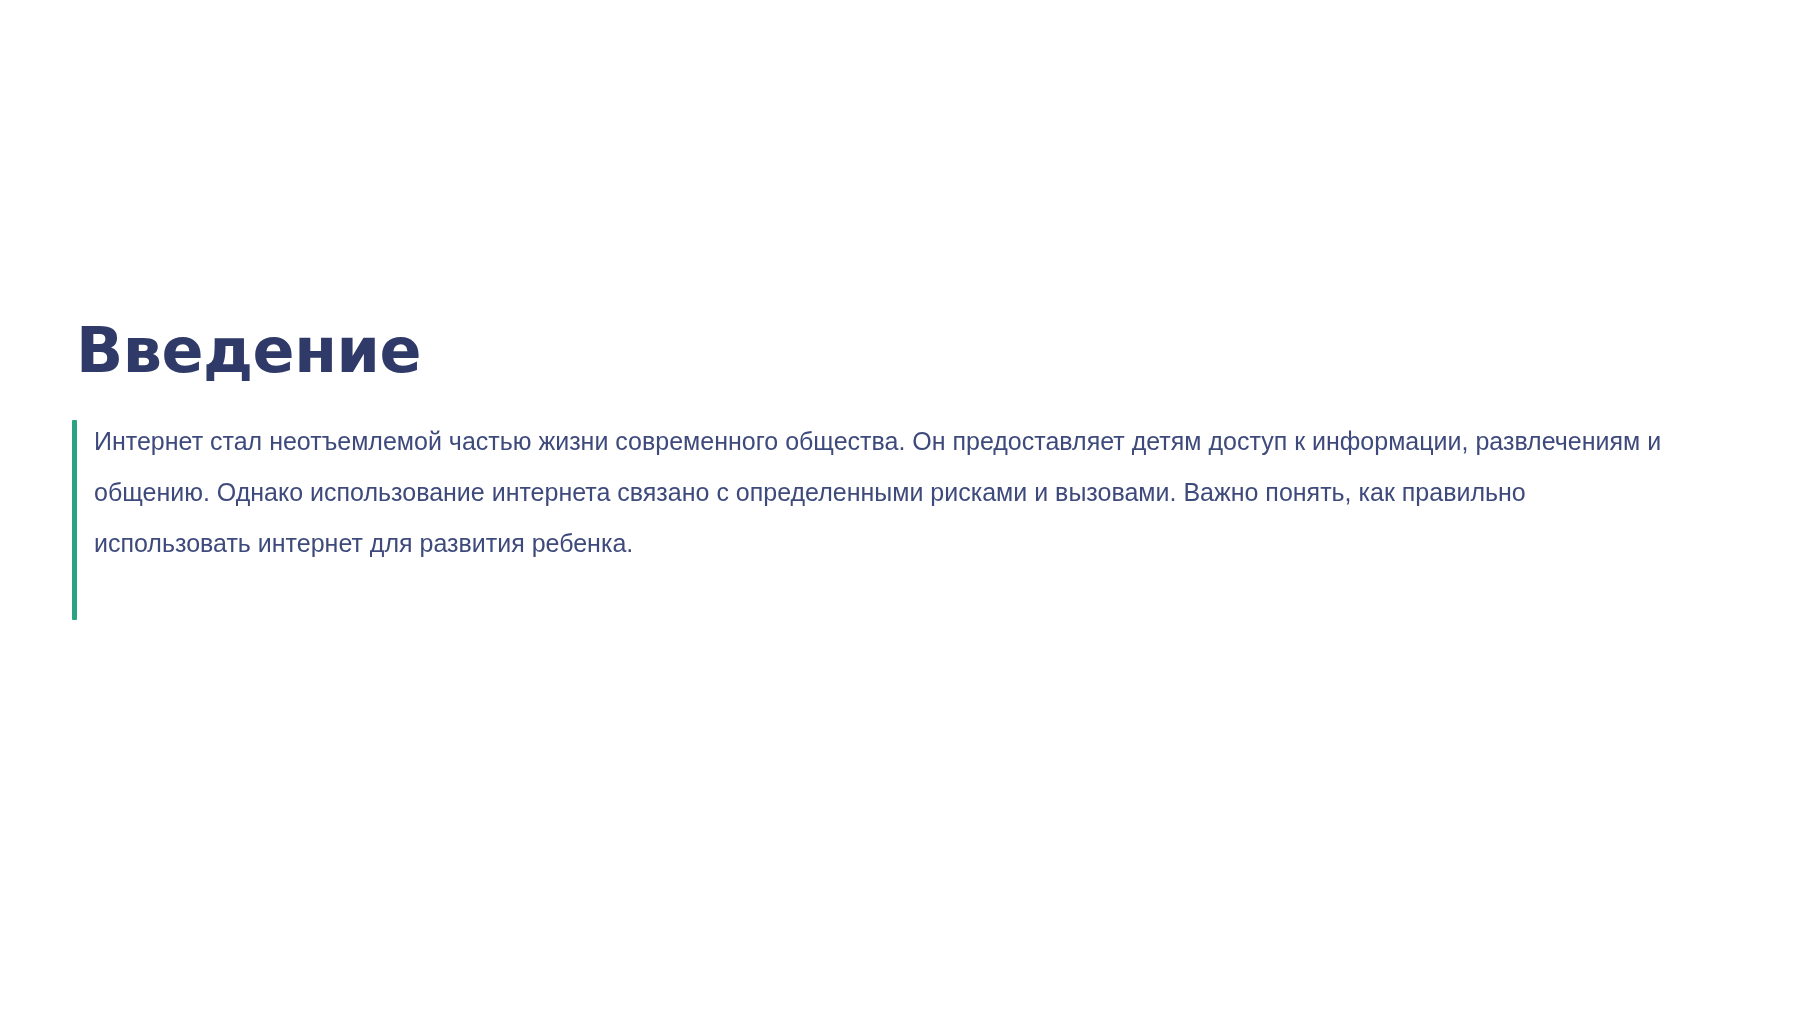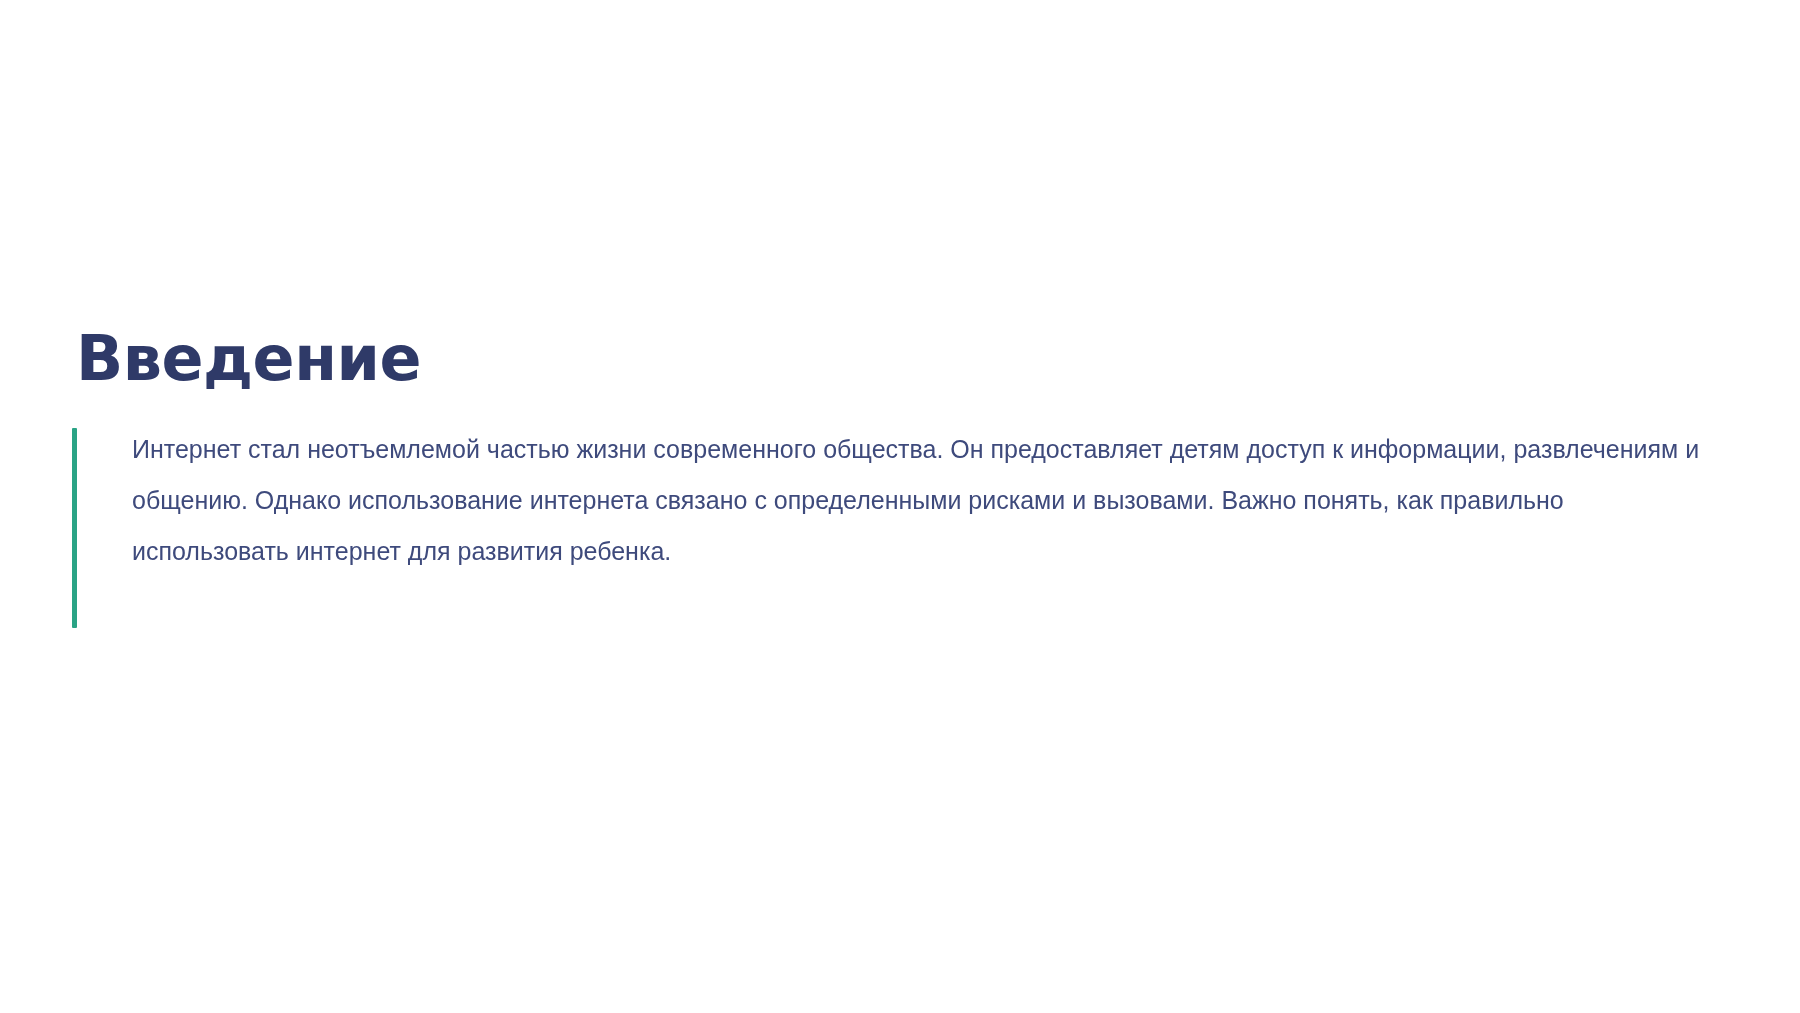--- a/index.html
+++ b/index.html
@@ -20,41 +20,41 @@
     box-sizing: border-box;
     width: 1800px;
     height: 1013px;
     background: #ffffff;
   }
 
   
   .content {
     position: absolute;
     left: 72px;
-    top: 328px;
+    top: 320px;
     width: 1640px;
   }
 
   
   .slide-title {
     margin: 0 0 34px 0;
     padding: 0 0 0 4px;
     font-family: "DejaVu Sans", "Liberation Sans", sans-serif;
     font-size: 62px;
     line-height: 1.0;
     font-weight: 700;
     letter-spacing: -0.5px;
     color: #2f3a68;
     white-space: nowrap;
   }
 
   
   .lead-block {
     position: relative;
-    padding-left: 60px;
+    padding-left: 22px;
     min-height: 206px;
   }
 
   .accent-bar {
     position: absolute;
     left: 0;
     top: 4px;
     bottom: 2px;
     width: 5px;
     background: #2aa385;

